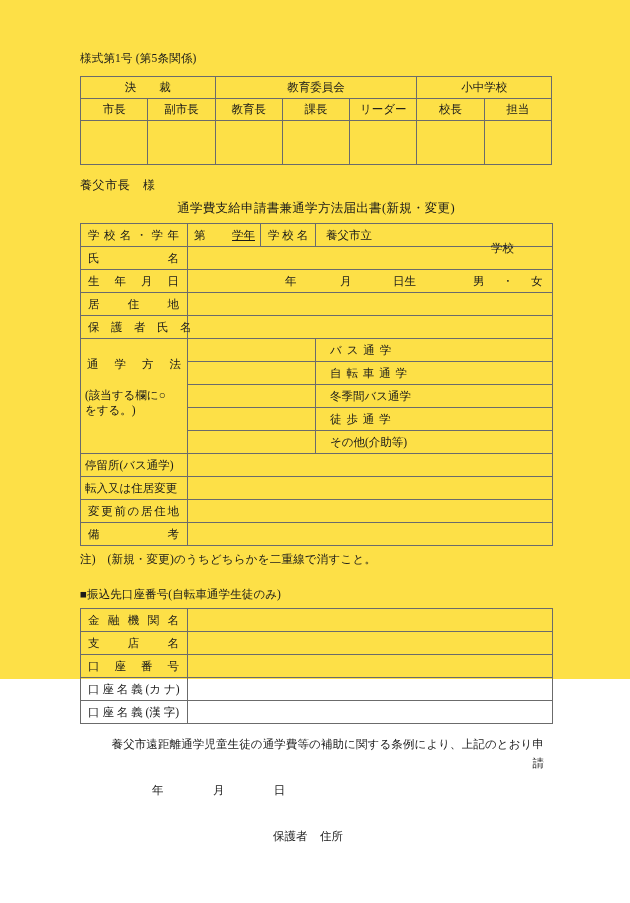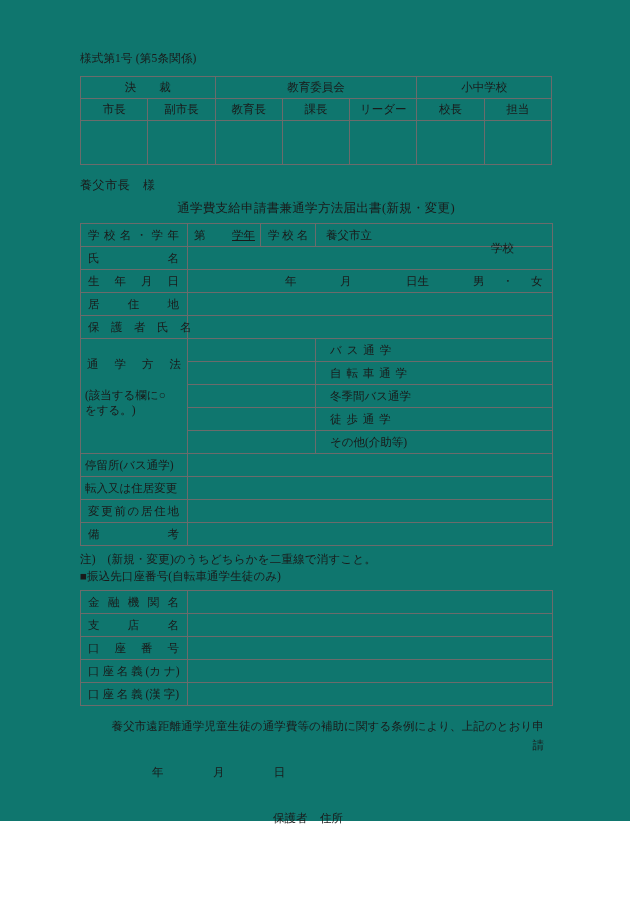--- a/index.html
+++ b/index.html
@@ -11,22 +11,22 @@
     width: 630px;
     height: 903px;
     position: relative;
     font-family: "Liberation Serif", "DejaVu Serif", serif;
     color: #1a1a1a;
     overflow: hidden;
   }
   .page {
     position: absolute;
     left: 0; top: 0;
-    width: 630px; height: 821px;
-    background: #0f766e;
+    width: 630px; height: 679px;
+    background: #fde047;
   }
   .sheet {
     position: absolute;
     left: 80px;
     top: 50px;
     width: 472px;
   }
 
   
   .form-no {
@@ -50,21 +50,21 @@
   }
   .note-line {
     font-size: 11.5px;
     line-height: 17px;
     margin: 5px 0 0 0;
     letter-spacing: 0.2px;
   }
   .bank-heading {
     font-size: 11.5px;
     line-height: 17px;
-    margin: 0 0 5px 0;
+    margin: 18px 0 5px 0;
     letter-spacing: 0.1px;
   }
 
   
   table {
     border-collapse: collapse;
     width: 472px;
     table-layout: fixed;
   }
   table td {
@@ -152,21 +152,21 @@
     position: relative;
     padding: 0;
   }
   .birth-cell span {
     position: absolute;
     top: 50%;
     transform: translateY(-50%);
   }
   .b-year  { left: 97px; }
   .b-month { left: 152px; }
-  .b-day   { left: 218px; }
+  .b-day   { left: 205px; }
   .b-sex   { left: 285px; letter-spacing: 3px; }
 
   
   .closing {
     margin-top: 11px;
     font-size: 11.5px;
     line-height: 19px;
     letter-spacing: 0.1px;
   }
   .closing p {

